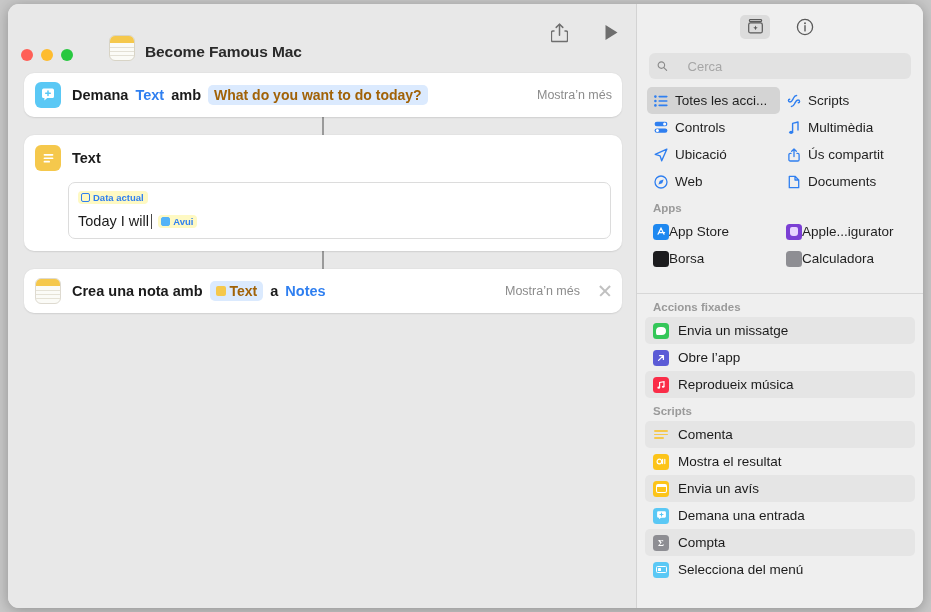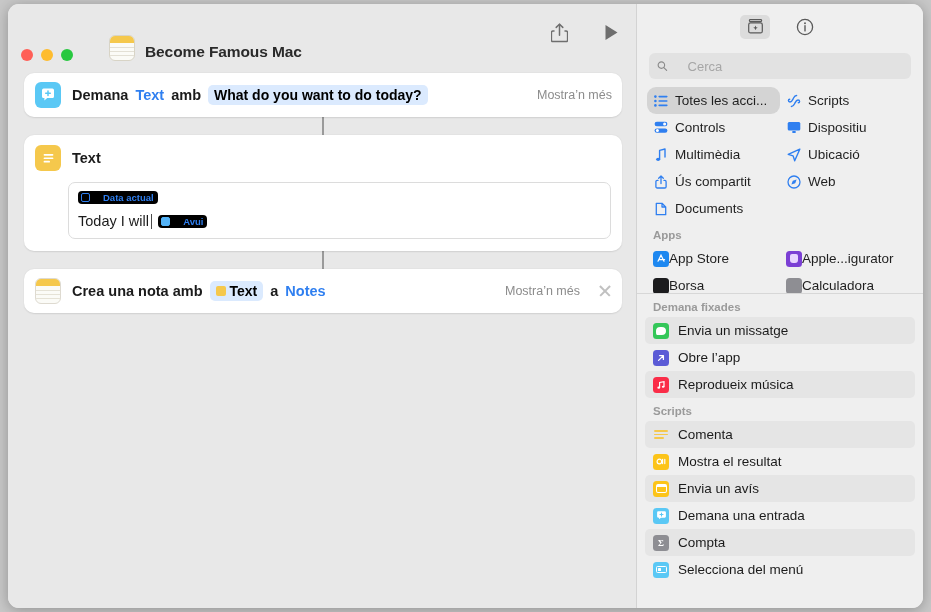--- a/index.html
+++ b/index.html
@@ -81,21 +81,21 @@
     height: 44px;
   }
   .act-icon { width: 26px; height: 26px; border-radius: 6px; flex:none; position: relative; }
   .act-text {
     margin-left: 11px;
     font-size: 14.5px; font-weight: bold; color: #1b1b1b;
     display: flex; align-items: center; gap: 7px;
     white-space: nowrap;
   }
   .tok {
-    background: #dbeafe; color: #000000;
+    background: #dbeafe; color: #a16207;
     border-radius: 5px; padding: 2px 6px;
     font-weight: bold; font-size: 14px;
   }
   .tok-plain { color: #2f7ff0; font-weight: bold; }
   .plain { color: #1b1b1b; font-weight: bold; }
   .show-more {
     margin-left: auto;
     font-size: 12.5px; color: #8c8c8c; font-weight: normal;
     white-space: nowrap;
   }
@@ -120,22 +120,22 @@
   .text-head { display:flex; align-items:center; }
   .text-head .lbl { margin-left:11px; font-size:14.5px; font-weight:bold; color:#1b1b1b; }
   .text-field {
     margin: 11px 0 0 33px;
     border: 1px solid #dcdcdc;
     border-radius: 7px;
     padding: 7px 9px 9px 9px;
     min-height: 46px;
   }
   .mini-tok {
-    display:inline-flex; align-items:center; gap:13px;
-    background:#000000; color:#2f7ff0; border-radius:4px;
+    display:inline-flex; align-items:center; gap:3px;
+    background:#fef9c3; color:#2f7ff0; border-radius:4px;
     padding: 1px 4px 1px 3px;
     font-size: 9.5px; font-weight: bold;
     vertical-align: 2px;
   }
   .mini-tok .gl {
     width: 9px; height: 9px; border-radius: 2px;
     border: 1.4px solid #2f7ff0; display:block;
   }
   .mini-tok.filled .gl { background:#54b3f7; border-color:#54b3f7; }
   .field-line2 { margin-top: 5px; font-size: 14.5px; color:#1b1b1b; display:flex; align-items:center; }
@@ -169,21 +169,21 @@
     height: 207px; overflow: hidden;
     border-bottom: 1px solid #d7d7d7;
     padding: 0 10px;
   }
   .cat-grid { display: grid; grid-template-columns: 1fr 1fr; }
   .cat-item {
     display:flex; align-items:center; gap:7px;
     height: 27px; padding: 0 6px; border-radius: 5px;
     font-size: 13.5px; color:#1f1f1f; white-space: nowrap; overflow:hidden;
   }
-  .cat-item.sel { background:#d4d4d4;border-radius:9px; }
+  .cat-item.sel { background:#d4d4d4; }
   .cat-ic { width:15px; height:15px; flex:none; display:flex; align-items:center; justify-content:center; }
 
   .sec-head {
     font-size: 11.5px; color:#9a9a9a; font-weight: bold;
     padding: 7px 16px 4px 16px;
   }
   .app-grid { display:grid; grid-template-columns: 1fr 1fr; padding: 0 10px; }
   .app-item {
     display:flex; align-items:center; gap:0; height: 27px; padding: 0 6px;
     font-size: 13.5px; color:#1f1f1f; white-space:nowrap; overflow:hidden;
@@ -373,29 +373,20 @@
             <svg width="14" height="13" viewBox="0 0 14 13">
               <rect x="0.6" y="0.8" width="12.8" height="4.4" rx="2.2" fill="#2f7ff0"></rect>
                 <circle cx="10.6" cy="3" r="1.5" fill="#fff"></circle>
               <rect x="0.6" y="7.4" width="12.8" height="4.4" rx="2.2" fill="#2f7ff0"></rect>
                 <circle cx="3.4" cy="9.6" r="1.5" fill="#fff"></circle>
             </svg>
           </span>
           <span>Controls</span>
         </div>
 
-        <div class="cat-item">
-          <span class="cat-ic">
-            <svg width="14" height="13" viewBox="0 0 14 13">
-              <rect x="0.7" y="1" width="12.6" height="8.6" rx="1.5" fill="#2f7ff0"></rect>
-              <rect x="5.2" y="10" width="3.6" height="1.9" rx="0.7" fill="#2f7ff0"></rect>
-            </svg>
-          </span>
-          <span>Dispositiu</span>
-        </div>
 
         <div class="cat-item">
           <span class="cat-ic">
             <svg width="12" height="14" viewBox="0 0 12 14">
               <path d="M4.6 11 V2.4 L10 1 V9" fill="none" stroke="#2f7ff0" stroke-width="1.4" stroke-linecap="round" stroke-linejoin="round"></path>
               <ellipse cx="3.1" cy="11.3" rx="2" ry="1.6" fill="#2f7ff0"></ellipse>
             </svg>
           </span>
           <span>Multimèdia</span>
         </div>
@@ -462,21 +453,21 @@
         </div>
         <div class="app-item">
           <span class="app-ic" style="background:#8e8e93;"></span>
           <span>Calculadora</span>
         </div>
       </div>
     </div>
 
     <div class="list-scroll">
 
-      <div class="sec-head">Demana fixades</div>
+      <div class="sec-head">Accions fixades</div>
 
       <div class="row alt">
         <span class="row-ic" style="background:#34c759;display:flex;align-items:center;justify-content:center;">
           <span style="width:10px;height:8px;border-radius:50% 50% 50% 10%/60% 60% 60% 40%;background:#fff;display:block;"></span>
         </span>
         <span>Envia un missatge</span>
       </div>
 
       <div class="row">
         <span class="row-ic" style="background:#5b5bd6;display:flex;align-items:center;justify-content:center;">

